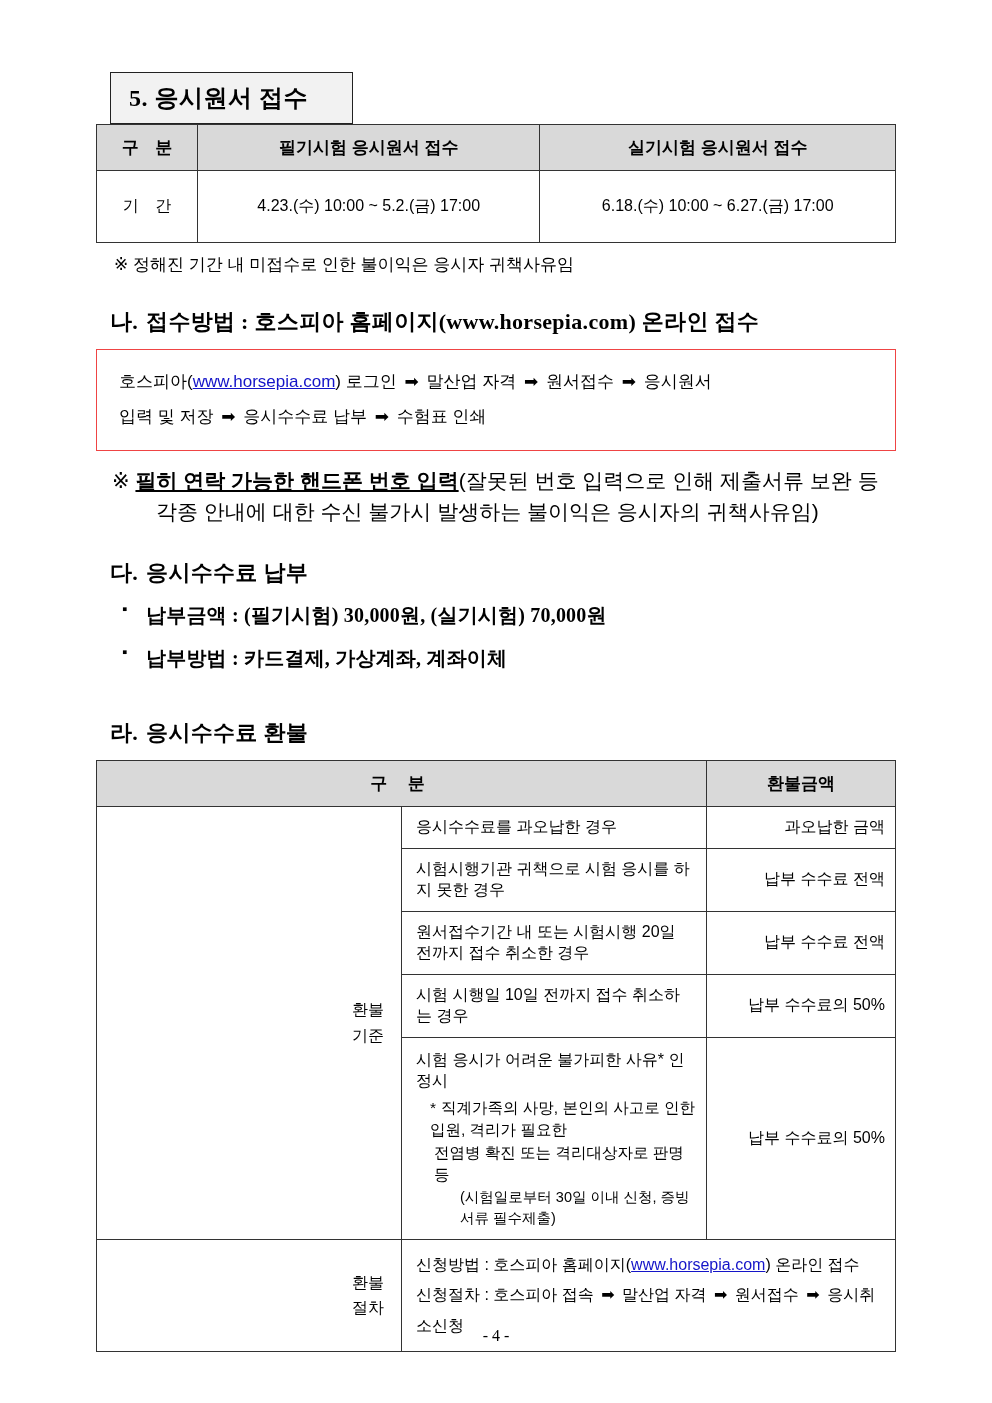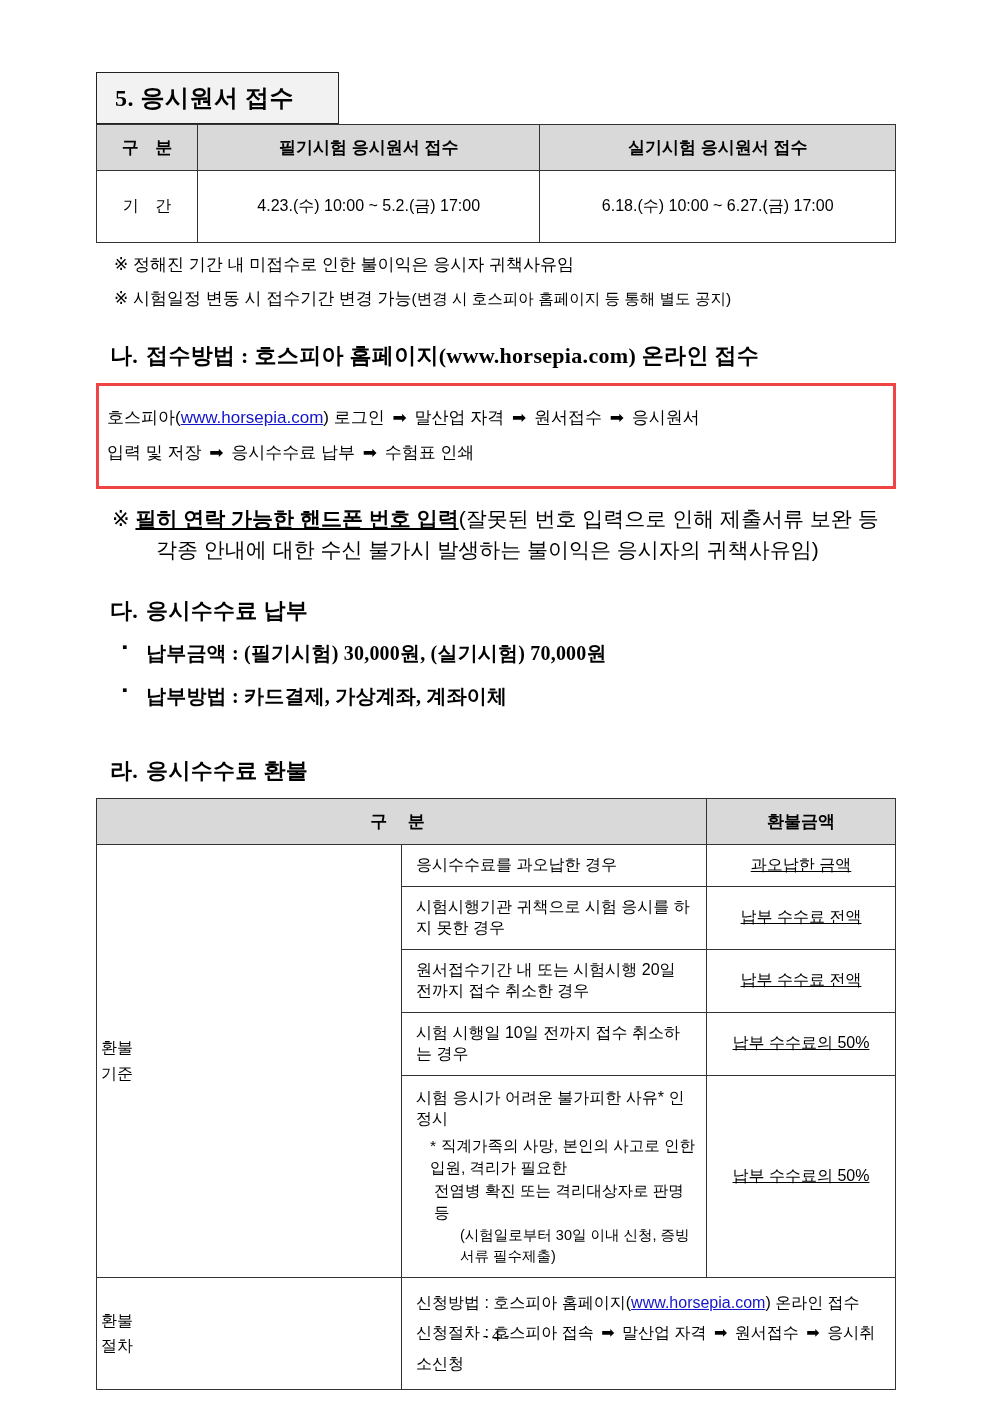--- a/index.html
+++ b/index.html
@@ -24,21 +24,21 @@
 
   
   .section-title-box {
     display: inline-block;
     border: 1px solid #222;
     background: #f2f2f2;
     padding: 9px 44px 9px 18px;
     font-size: 24px;
     font-weight: bold;
     letter-spacing: 0.5px;
-    margin-left: 0;
+    margin-left: 14px;
   }
 
   
   .sub-heading {
     font-size: 22px;
     font-weight: bold;
     margin: 30px 0 12px 14px;
     letter-spacing: 0.3px;
   }
   .sub-heading .han {
@@ -84,23 +84,23 @@
     margin: 11px 0 0 18px;
     font-family: "Liberation Sans", "DejaVu Sans", sans-serif;
     line-height: 1.35;
   }
   .note .small {
     font-size: 15.5px;
   }
 
   
   .method-box {
-    border: 3px solid #ef4444;
+    border: 1px solid #ef4444;
     margin: 10px 0 0 0;
-    padding: 14px 22px 16px 8px;
+    padding: 14px 22px 16px 22px;
     font-size: 17px;
     font-family: "Liberation Sans", "DejaVu Sans", sans-serif;
     line-height: 2.0;
   }
   .lnk {
     color: #1414c8;
     text-decoration: underline;
   }
   .arrow {
     font-family: "DejaVu Sans", sans-serif;
@@ -159,35 +159,34 @@
     background: #d9d9d9;
     text-align: center;
     font-weight: bold;
     font-size: 17px;
     padding: 11px 4px;
   }
   .tbl-refund th.gubun {
     letter-spacing: 8px;
   }
   .tbl-refund td.rowhead {
-    text-align: left;
+    text-align: right;
     width: 58px;
     font-size: 16px;
     line-height: 1.6;
     vertical-align: middle;
-    padding: 4px 4px;
+    padding: 4px 17px;
   }
   .tbl-refund td.desc {
     text-align: left;
     padding-left: 14px;
   }
   .tbl-refund td.amount {
-    text-align: center;
+    text-align: right;
     width: 180px;
-    text-decoration: underline;
   }
   .reason-main {
     margin: 2px 0 5px 0;
   }
   .reason-sub {
     margin: 0 0 0 14px;
     font-size: 15.5px;
     line-height: 1.45;
   }
   .reason-sub .star {
@@ -237,23 +236,20 @@
     <tbody>
       <tr>
         <td class="label">기   간</td>
         <td class="data">4.23.(수) 10:00 ~ 5.2.(금) 17:00</td>
         <td class="data">6.18.(수) 10:00 ~ 6.27.(금) 17:00</td>
       </tr>
     </tbody>
   </table>
 
   <div class="note">※ 정해진 기간 내 미접수로 인한 불이익은 응시자 귀책사유임</div>
-  <div class="note">
-    <span>※ 시험일정 변동 시 접수기간 변경 가능</span><span class="small">(변경 시 호스피아 홈페이지 등 통해 별도 공지)</span>
-  </div>
 
   
   <div class="sub-heading">
     <span class="han">나.</span><span>접수방법 : 호스피아 홈페이지(www.horsepia.com) 온라인 접수</span>
   </div>
 
   <div class="method-box">
     <div>
       <span>호스피아(</span><a class="lnk" href="#">www.horsepia.com</a><span>) 로그인</span>
       <span class="arrow">➡</span>

